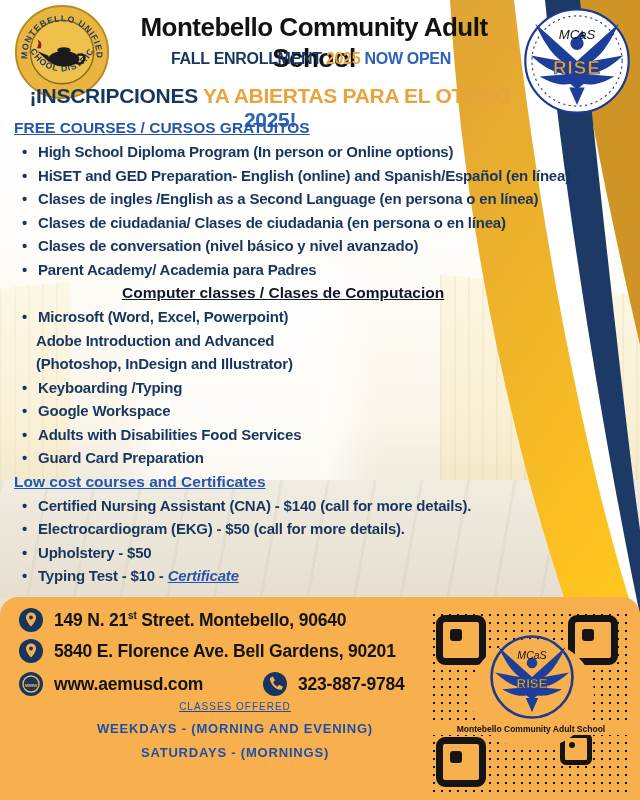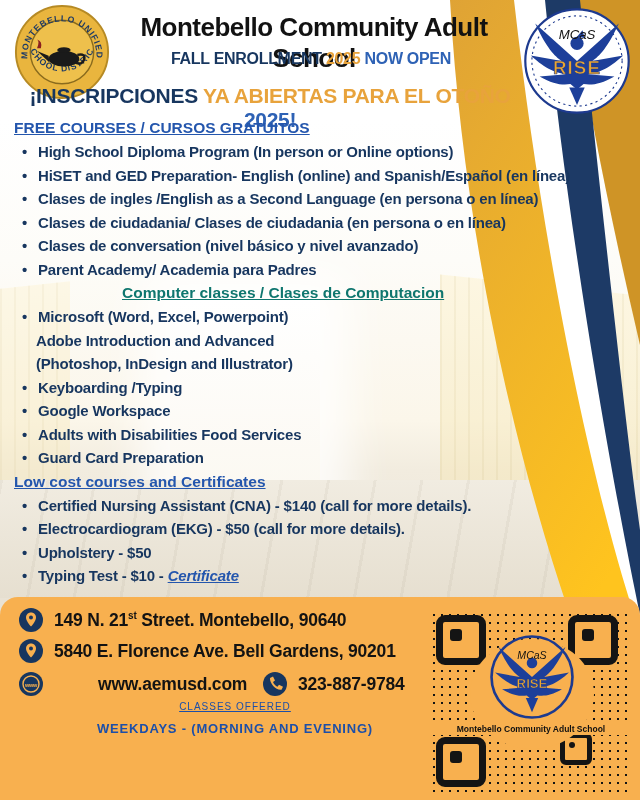--- a/index.html
+++ b/index.html
@@ -35,21 +35,21 @@
   .navy{color:#17365f;} .goldtx{color:#e8a33c;} .bluetx{color:#2e62b5;}
 
   
   #seal{left:14px;top:4px;width:96px;height:96px;}
   #rise{right:8px;top:6px;width:110px;height:110px;}
 
   
   #content{left:14px;right:12px;top:116px;z-index:2;}
   .sec-blue{display:block;font-size:15.5px;font-weight:bold;color:#2456ad;
     text-decoration:underline;line-height:24px;}
-  .sec-navy{display:block;margin-left:108px;font-size:15.5px;font-weight:bold;color:#0f766e;
+  .sec-navy{display:block;margin-left:108px;font-size:15.5px;font-weight:bold;color:#0f172a;
     text-decoration:underline;line-height:24px;}
   ul.course{list-style:none;margin:0;padding:0;}
   ul.course li{position:relative;padding-left:24px;font-size:15px;font-weight:bold;
     color:#17365f;line-height:23.5px;letter-spacing:-.2px;}
   ul.course li.b::before{content:"•";position:absolute;left:8px;color:#17365f;}
   ul.course li.nb{padding-left:22px;}
   a.cert{color:#2456ad;font-style:italic;font-weight:bold;text-decoration:underline;}
 
   
   #footer{left:0;right:0;top:597px;bottom:0;z-index:3;background:#f8b04f;
@@ -208,34 +208,35 @@
     </svg>
     <span>5840 E. Florence Ave. Bell Gardens, 90201</span>
   </div>
 
   <div class="frow" style="left:18px;top:74px;">
     <svg class="cicon" viewBox="0 0 26 26">
       <circle cx="13" cy="13" r="12" fill="#17365f"></circle>
       <circle cx="13" cy="13" r="8" fill="none" stroke="#f8b04f" stroke-width="1.4"></circle>
       <text x="13" y="15.5" text-anchor="middle" font-size="5.5" fill="#f8b04f" font-weight="bold">www</text>
     </svg>
-    <a href="#" style="color:#131313;text-decoration:none;margin-left:44px;">www.aemusd.com</a>
+    <a href="#" style="color:#131313;text-decoration:none;">www.aemusd.com</a>
   </div>
 
   <div class="frow" style="left:262px;top:74px;">
     <svg class="cicon" viewBox="0 0 26 26">
       <circle cx="13" cy="13" r="12" fill="#17365f"></circle>
       <path d="M8,7 l3,-1.5 l2,4 l-2,1.5 c0.8,2.2 2.5,3.9 4.5,4.7 l1.5,-2 l4,2 l-1.5,3 c-5,1 -12,-6 -11.5,-11.7 z" fill="#f8b04f"></path>
     </svg>
     <a href="#" style="color:#131313;text-decoration:none;">323-887-9784</a>
   </div>
 
   <div id="classes">
     <div class="ch">CLASSES OFFERED</div>
     <div class="cl">WEEKDAYS - (MORNING AND EVENING)</div>
+    <div class="cl">SATURDAYS - (MORNINGS)</div>
   </div>
 
   <div id="qr">
     <div class="finder" style="left:6px;top:4px;"></div>
     <div class="finder" style="right:14px;top:4px;"></div>
     <div class="finder" style="left:6px;bottom:8px;"></div>
     <div class="finder small" style="right:40px;bottom:30px;"></div>
     <div class="mask"></div>
     <svg class="qeagle" viewBox="0 0 100 100">
       <circle cx="50" cy="50" r="46" fill="none" stroke="#1d3a8f" stroke-width="3"></circle>

